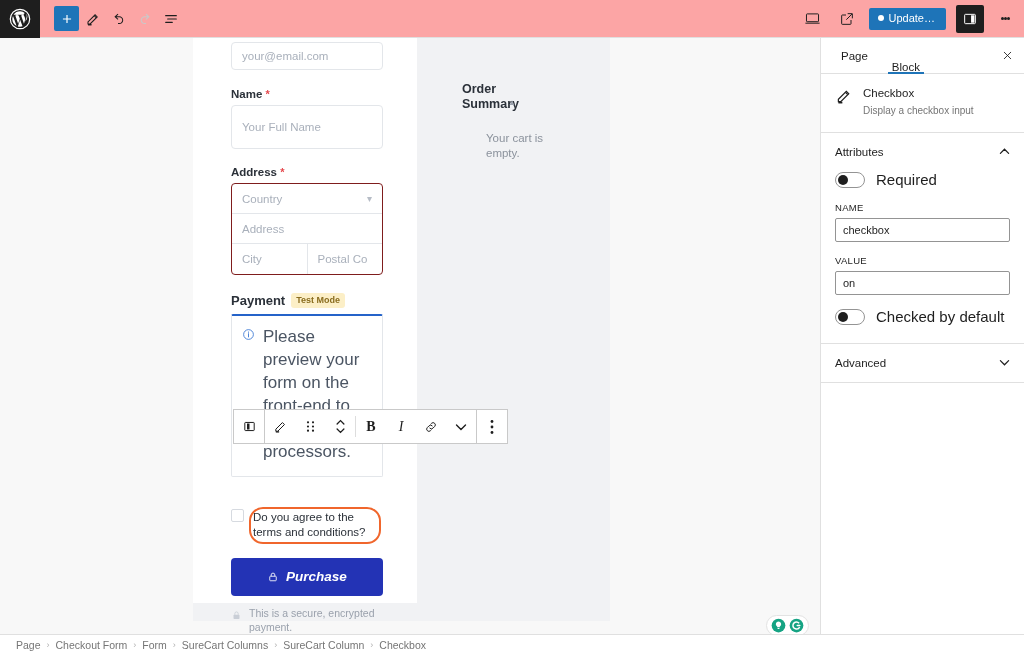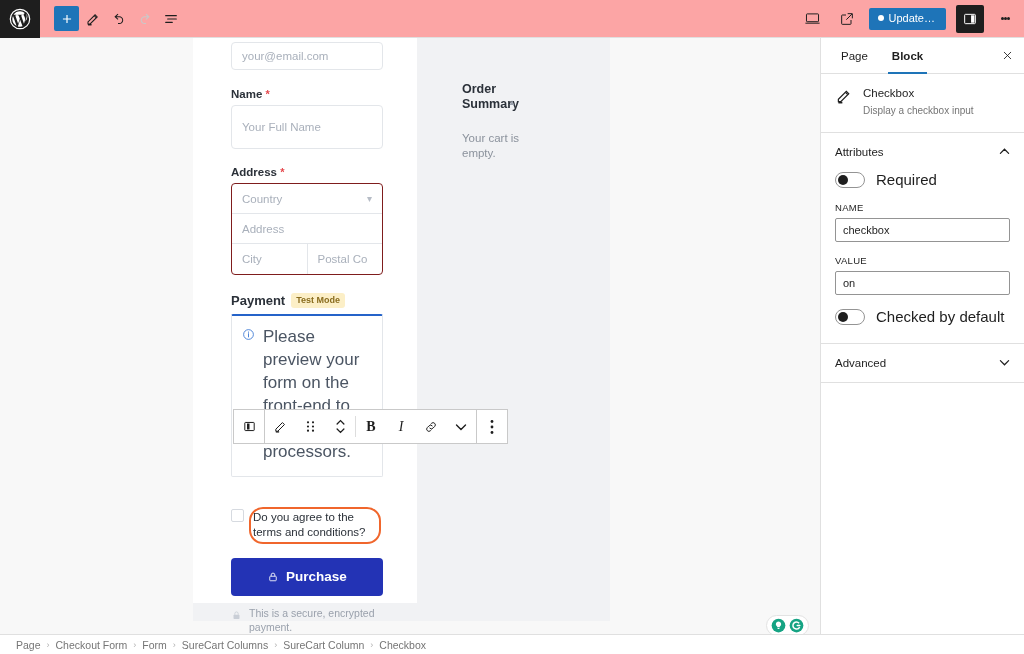--- a/index.html
+++ b/index.html
@@ -110,21 +110,21 @@
   .cb-sq { width: 13px; height: 13px; border: 1px solid #d6dae0; border-radius: 2px; background:#fff; flex:0 0 13px; margin-top:2px;}
   .cb-label {
     font-size: 11.5px; color: #2b3139; line-height: 1.3;
     border: 2px solid #f0662c; border-radius: 14px;
     padding: 1px 7px 2px 2px; position: relative; left: -2px;
   }
 
   .purchase-btn {
     background: #2333b5; color: #fff; border-radius: 4px; height: 38px;
     display: flex; align-items: center; justify-content: center; gap: 7px;
-    font-size: 13.5px; font-weight: bold; cursor: pointer; margin-top: 14px;
+    font-size: 13.5px; font-weight: bold; cursor: pointer; margin-top: 14px; font-style: italic;
   }
   .secure-row { display: flex; gap: 7px; margin-top: 10px; align-items: flex-start; }
   .secure-txt { font-size: 10.5px; color: #9aa1ac; line-height: 1.4; }
 
   .sum-title { font-size: 12.5px; font-weight: bold; color: #2b3139; line-height: 1.22; width: 42px; }
   .sum-empty { font-size: 11.5px; color: #8b929c; line-height: 1.35; margin-top: 18px; }
 
   
   .block-toolbar {
     position: absolute; left: 233px; top: 371px; height: 35px;
@@ -171,21 +171,21 @@
     background: #fff; border-left: 1px solid #e0e0e0; z-index: 20;
   }
   .sb-tabs {
     height: 36px; display: flex; align-items: stretch; border-bottom: 1px solid #e0e0e0;
     padding-left: 8px; position: relative;
   }
   .sb-tab {
     padding: 0 12px; display: flex; align-items: center; font-size: 11.5px;
     color: #1e1e1e; cursor: pointer; position: relative;
   }
-  .sb-tab.active { font-weight: bold; }
+  .sb-tab.active { font-weight: normal; align-items: flex-end; }
   .sb-tab.active::after {
     content: ""; position: absolute; left: 8px; right: 8px; bottom: -1px; height: 2px; background: #1e74b8;
   }
   .sb-close {
     margin-left: auto; width: 34px; display: flex; align-items: center; justify-content: center;
     cursor: pointer; color: #1e1e1e; font-size: 13px;
   }
   .sb-blockinfo {
     padding: 12px 14px 14px 14px; display: flex; gap: 10px;
     border-bottom: 1px solid #e0e0e0;
@@ -396,21 +396,21 @@
             </div>
 
           </div>
         </div>
 
         <div class="sum-col">
           <div style="padding: 44px 0 0 45px; display:flex; gap:4px;">
             <div class="sum-title">Order Summary</div>
             <div style="color:#9aa1ac;font-size:8px;margin-top:16px;">▲</div>
           </div>
-          <div style="padding: 0 0 0 45px;">
+          <div style="padding: 0 0 0 45px; margin-left: 24px;">
             <div class="sum-empty" style="width:62px">Your cart is empty.</div>
           </div>
         </div>
       </div>
 
       <div class="block-toolbar">
         <div class="bt-group">
           <div class="bt-btn">
             <svg width="15" height="15" viewBox="0 0 24 24">
               <rect x="4.5" y="5.5" width="15" height="13" rx="1" fill="none" stroke="#1e1e1e" stroke-width="1.6"></rect>

